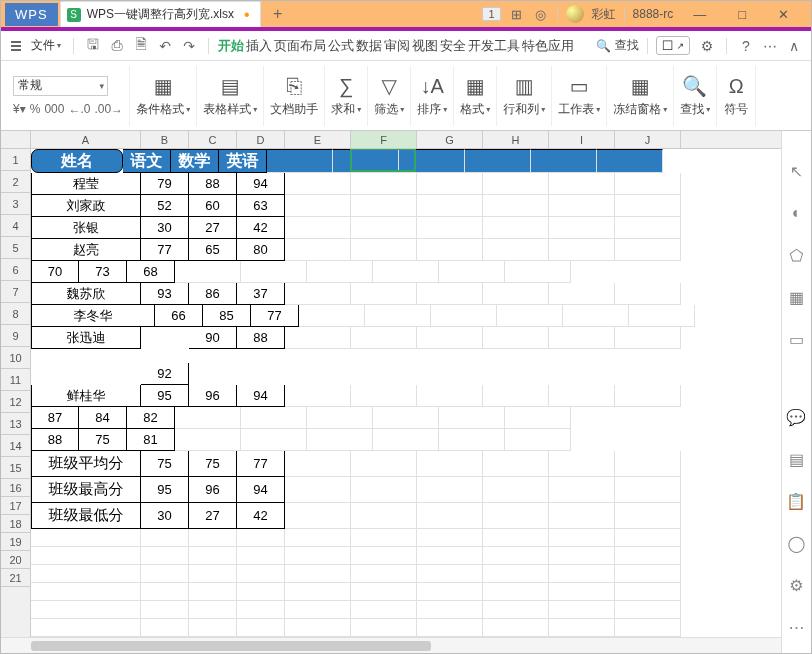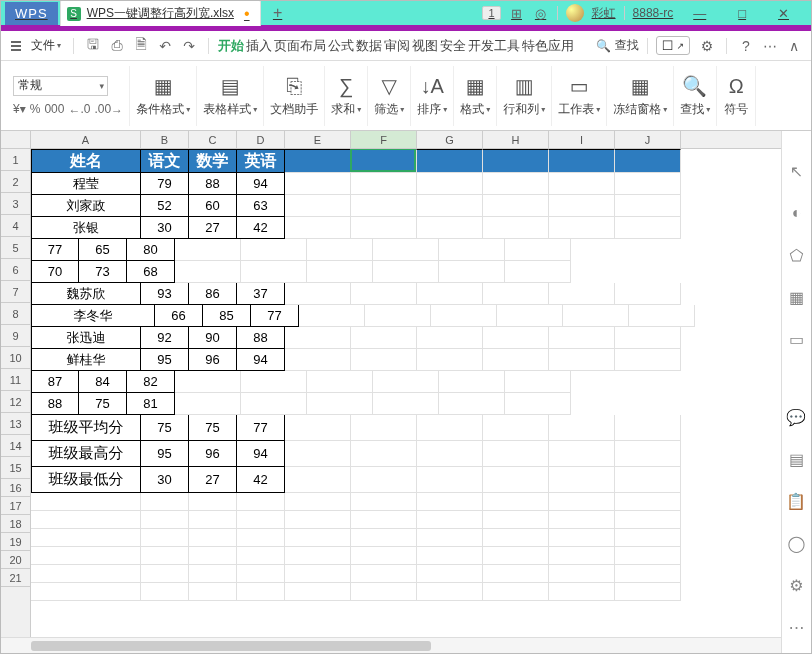--- a/index.html
+++ b/index.html
@@ -1,19 +1,19 @@
 <!DOCTYPE html>
 <html><head>
 <meta charset="utf-8">
 <style>
 * { margin: 0; padding: 0; box-sizing: border-box; }
 body { font-family: "Microsoft YaHei", Arial, sans-serif; font-size: 12px; background: #fff; color: #333; overflow: hidden; width: 812px; height: 654px; border: 1px solid #bbb; display: flex; flex-direction: column; }
 
 
-.titlebar { height: 30px; background: #5eead4; display: flex; align-items: center; padding: 0 4px; border-bottom: 6px solid #a21caf; text-decoration: underline; }
+.titlebar { height: 30px; background: #fdba74; display: flex; align-items: center; padding: 0 4px; border-bottom: 4px solid #a21caf; }
 .wps-logo { background: #4a7cc3; color: #fff; padding: 4px 10px; font-size: 13px; letter-spacing: 1px; }
 .tab { display: flex; align-items: center; padding: 0 10px 0 6px; height: 26px; margin-left: 2px; border-top: 1px solid #ddd; border-left: 1px solid #ddd; border-right: 1px solid #ddd; background: #fff; border-radius: 2px 2px 0 0; }
 .tab .tabicon { width: 14px; height: 14px; background: #2fa862; border-radius: 2px; margin-right: 6px; color: #fff; display: flex; align-items: center; justify-content: center; font-size: 10px; }
 .tab .dirty { color: #f90; margin-left: 10px; font-size: 16px; }
 .newtab { width: 26px; height: 26px; display: flex; align-items: center; justify-content: center; color: #666; margin-left: 4px; font-size: 16px; }
 .spacer { flex: 1; }
 .title-right { display: flex; align-items: center; gap: 8px; padding-right: 6px; color: #555; }
 .badge { background: #eee; border: 1px solid #ccc; padding: 0 5px; border-radius: 2px; font-size: 11px; }
 .gicon { width: 16px; height: 16px; display: inline-flex; align-items: center; justify-content: center; font-size: 13px; color: #666; }
 .avatar { width: 18px; height: 18px; border-radius: 50%; background: radial-gradient(circle at 30% 30%, #ff9, #b84); }
@@ -301,21 +301,21 @@
           <div class="rh small">16</div>
           <div class="rh small">17</div>
           <div class="rh small">18</div>
           <div class="rh small">19</div>
           <div class="rh small">20</div>
           <div class="rh small">21</div>
         </div>
       <div class="cells" id="cells">
 
       <div class="cellrow thead">
-            <div class="cell datacell" style="width: 110px; height: 24px;">姓名</div>
+            <div class="cell datacell" style="width: 92px; height: 24px; border-radius: 7px;">姓名</div>
             <div class="cell datacell" style="width: 48px; height: 24px;">语文</div>
             <div class="cell datacell" style="width: 48px; height: 24px;">数学</div>
             <div class="cell datacell" style="width: 48px; height: 24px;">英语</div>
             <div class="cell" style="width: 66px; height: 24px;"></div>
             <div class="cell" style="width: 66px; height: 24px;"></div>
             <div class="cell" style="width: 66px; height: 24px;"></div>
             <div class="cell" style="width: 66px; height: 24px;"></div>
             <div class="cell" style="width: 66px; height: 24px;"></div>
             <div class="cell" style="width: 66px; height: 24px;"></div>
           </div>
@@ -349,20 +349,21 @@
             <div class="cell datacell" style="width: 48px; height: 22px;">27</div>
             <div class="cell datacell" style="width: 48px; height: 22px;">42</div>
             <div class="cell" style="width: 66px; height: 22px;"></div>
             <div class="cell" style="width: 66px; height: 22px;"></div>
             <div class="cell" style="width: 66px; height: 22px;"></div>
             <div class="cell" style="width: 66px; height: 22px;"></div>
             <div class="cell" style="width: 66px; height: 22px;"></div>
             <div class="cell" style="width: 66px; height: 22px;"></div>
           </div>
           <div class="cellrow datarow">
+            <div class="cell datacell" style="width: 110px; height: 22px;">赵亮</div>
             <div class="cell datacell" style="width: 48px; height: 22px;">77</div>
             <div class="cell datacell" style="width: 48px; height: 22px;">65</div>
             <div class="cell datacell" style="width: 48px; height: 22px;">80</div>
             <div class="cell" style="width: 66px; height: 22px;"></div>
             <div class="cell" style="width: 66px; height: 22px;"></div>
             <div class="cell" style="width: 66px; height: 22px;"></div>
             <div class="cell" style="width: 66px; height: 22px;"></div>
             <div class="cell" style="width: 66px; height: 22px;"></div>
             <div class="cell" style="width: 66px; height: 22px;"></div>
           </div>
@@ -396,21 +397,21 @@
             <div class="cell datacell" style="width: 48px; height: 22px;">77</div>
             <div class="cell" style="width: 66px; height: 22px;"></div>
             <div class="cell" style="width: 66px; height: 22px;"></div>
             <div class="cell" style="width: 66px; height: 22px;"></div>
             <div class="cell" style="width: 66px; height: 22px;"></div>
             <div class="cell" style="width: 66px; height: 22px;"></div>
             <div class="cell" style="width: 66px; height: 22px;"></div>
           </div>
           <div class="cellrow datarow">
             <div class="cell datacell" style="width: 110px; height: 22px;">张迅迪</div>
-            <div class="cell datacell" style="width: 48px; height: 22px;">92</div>
+            <div class="cell datacell" style="width: 48px; height: 22px; margin-top: 36px;">92</div>
             <div class="cell datacell" style="width: 48px; height: 22px;">90</div>
             <div class="cell datacell" style="width: 48px; height: 22px;">88</div>
             <div class="cell" style="width: 66px; height: 22px;"></div>
             <div class="cell" style="width: 66px; height: 22px;"></div>
             <div class="cell" style="width: 66px; height: 22px;"></div>
             <div class="cell" style="width: 66px; height: 22px;"></div>
             <div class="cell" style="width: 66px; height: 22px;"></div>
             <div class="cell" style="width: 66px; height: 22px;"></div>
           </div>
           <div class="cellrow datarow">

